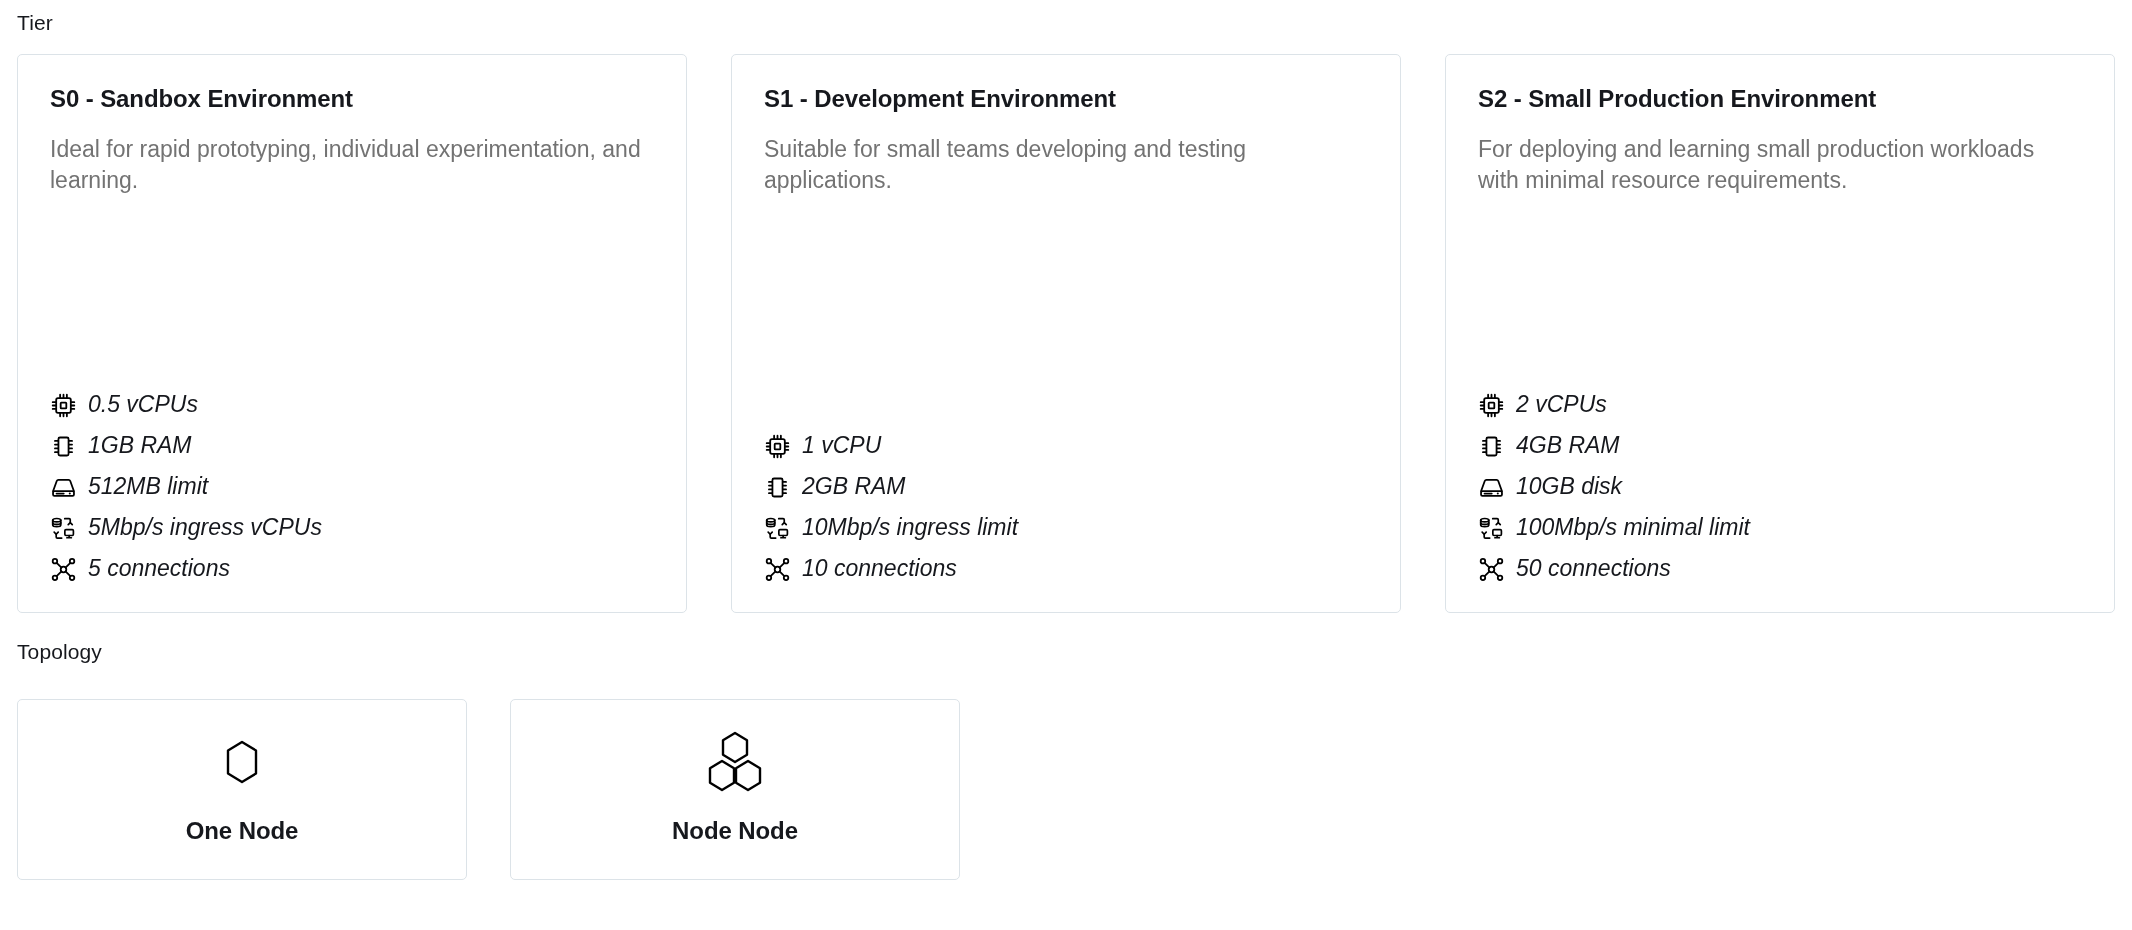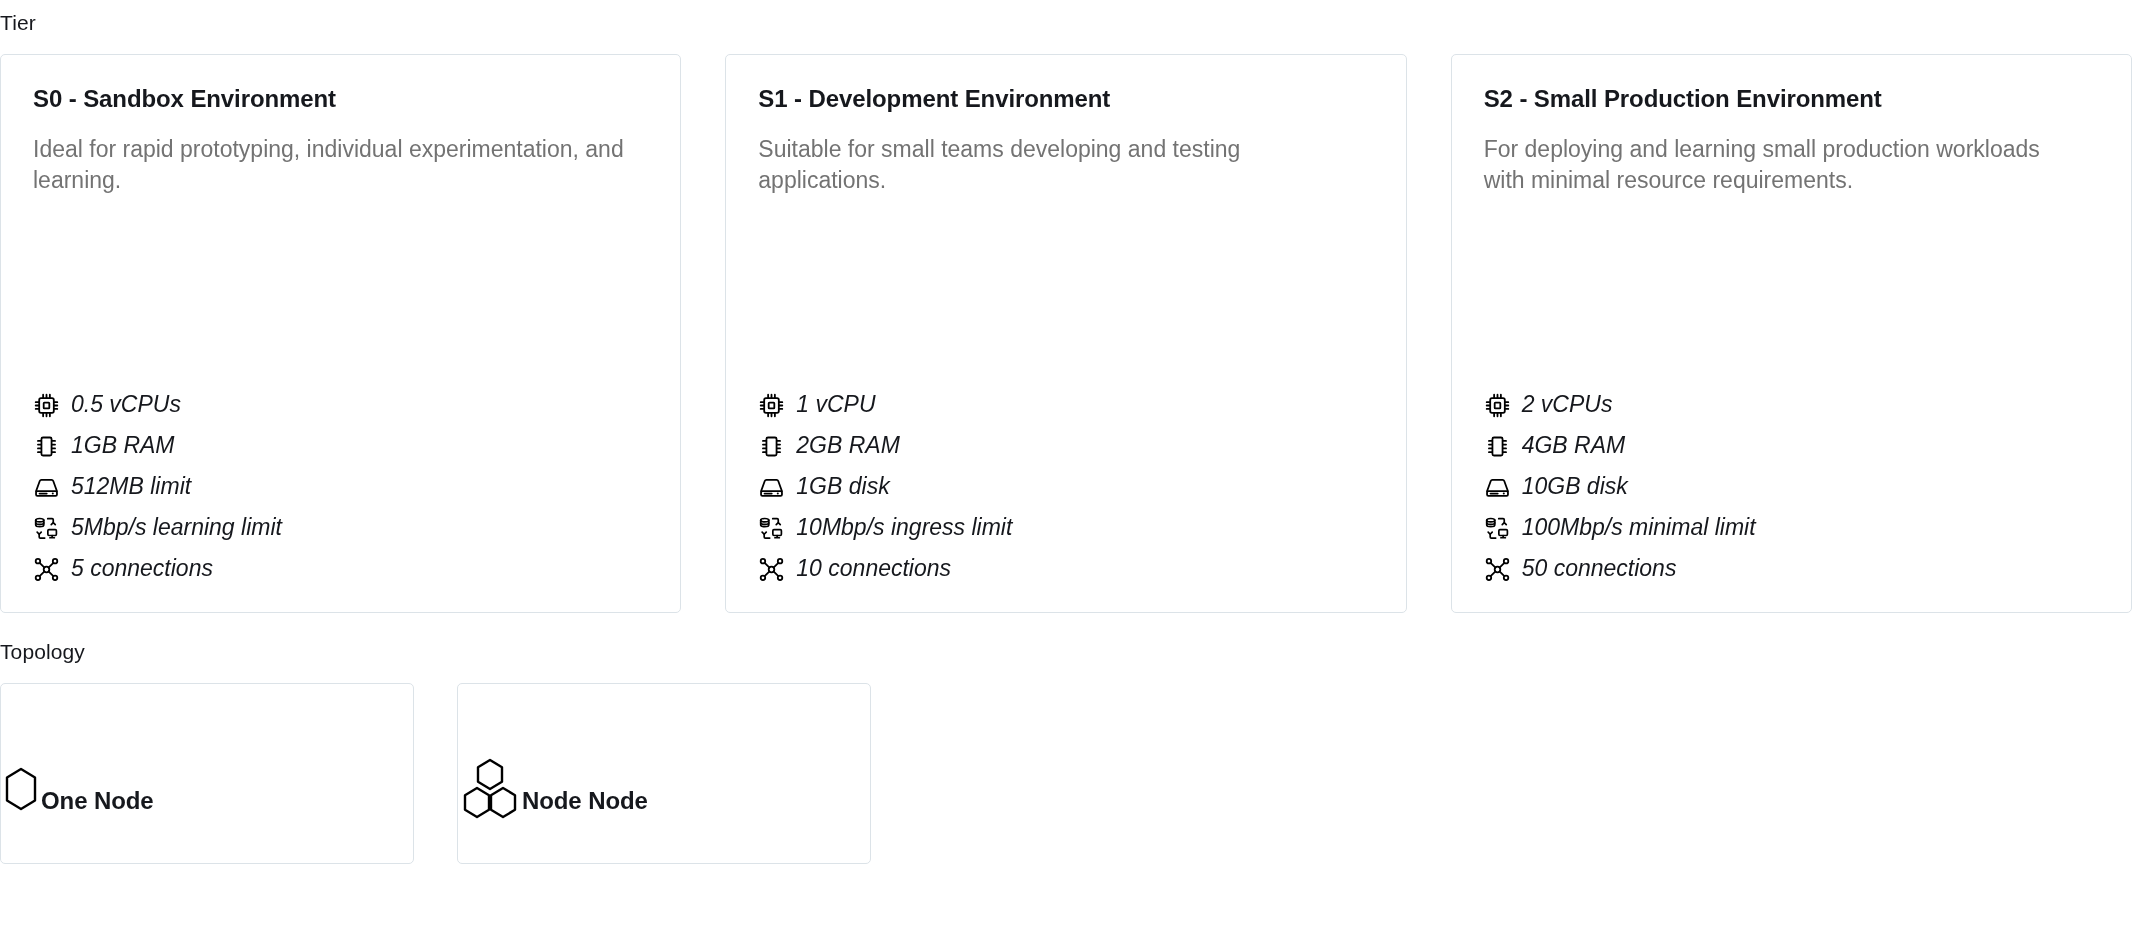--- a/index.html
+++ b/index.html
@@ -9,21 +9,21 @@
     height: 930px;
     background: #ffffff;
     font-family: "Liberation Sans", sans-serif;
     color: #16181d;
     overflow: hidden;
   }
 
   .page {
     width: 2132px;
     height: 930px;
-    padding: 0 0;
+    padding: 0 17px;
     position: relative;
   }
 
   
   .section-label {
     font-size: 21px;
     font-weight: 400;
     line-height: 1;
     color: #16181d;
     letter-spacing: 0.1px;
@@ -106,30 +106,32 @@
   
   #topology-label { margin-top: 28px; }
 
   .topology-grid {
     margin-top: 21px;
     display: flex;
     gap: 43px;
   }
 
   .topology-card {
-    width: 414px;
+    width: 450px;
     height: 181px;
     border: 1.5px solid #dce3e8;
     border-radius: 5px;
     background: #ffffff;
     display: flex;
+    flex-direction: column;
     align-items: center;
     justify-content: flex-start;
     padding-top: 31px;
     cursor: pointer;
+    margin-top: 16px;
   }
 
   .topology-icon {
     height: 62px;
     display: flex;
     align-items: center;
     justify-content: center;
     color: #000000;
   }
 
@@ -193,21 +195,21 @@
               <path d="M2.4 4.6v4.3c0 .83 1.61 1.5 3.6 1.5s3.6-.67 3.6-1.5V4.6"></path>
               <path d="M2.4 6.9c0 .83 1.61 1.5 3.6 1.5s3.6-.67 3.6-1.5"></path>
               <path d="M13.1 3.3h3.9a1 1 0 0 1 1 1v2.2"></path>
               <path d="M16.2 8.5 18 6.7l1.8 1.8"></path>
               <rect x="13.2" y="13" width="7.6" height="5.2" rx="1"></rect>
               <path d="M17 18.2v2M15 20.2h4"></path>
               <path d="M10.4 20.5H6.5a1 1 0 0 1-1-1v-2.3"></path>
               <path d="M7.3 15.3 5.5 17.1 3.7 15.3"></path>
             </svg>
           </span>
-          <span class="spec-text">5Mbp/s learning limit</span>
+          <span class="spec-text">5Mbp/s ingress vCPUs</span>
         </li>
         <li class="spec-row">
           <span class="spec-icon">
             <svg width="27" height="27" viewBox="0 0 24 24" fill="none" stroke="currentColor" stroke-width="1.6" stroke-linecap="round" stroke-linejoin="round">
               <circle cx="12" cy="12" r="2.5"></circle>
               <circle cx="4.4" cy="4.6" r="2"></circle>
               <circle cx="19.6" cy="4.6" r="2"></circle>
               <circle cx="4.4" cy="19.4" r="2"></circle>
               <circle cx="19.6" cy="19.4" r="2"></circle>
               <path d="M5.9 6.1 10.2 10.3M18.1 6.1 13.8 10.3M5.9 17.9 10.2 13.7M18.1 17.9 13.8 13.7"></path>
@@ -233,31 +235,20 @@
           <span class="spec-text">1 vCPU</span>
         </li>
         <li class="spec-row">
           <span class="spec-icon">
             <svg width="27" height="27" viewBox="0 0 24 24" fill="none" stroke="currentColor" stroke-width="1.6" stroke-linecap="round" stroke-linejoin="round">
               <rect x="7.5" y="4" width="9" height="16" rx="1.4"></rect>
               <path d="M4.4 7h2.6M4.4 10.3h2.6M4.4 13.7h2.6M4.4 17h2.6M17 7h2.6M17 10.3h2.6M17 13.7h2.6M17 17h2.6"></path>
             </svg>
           </span>
           <span class="spec-text">2GB RAM</span>
-        </li>
-        <li class="spec-row">
-          <span class="spec-icon">
-            <svg width="27" height="27" viewBox="0 0 24 24" fill="none" stroke="currentColor" stroke-width="1.6" stroke-linecap="round" stroke-linejoin="round">
-              <path d="M2.7 15.3 6 6.2a1.6 1.6 0 0 1 1.5-1h9a1.6 1.6 0 0 1 1.5 1l3.3 9.1"></path>
-              <rect x="2.7" y="15.3" width="18.6" height="4.1" rx="1.2"></rect>
-              <path d="M5.8 17.4h6.4"></path>
-              <circle cx="17.6" cy="17.4" r="0.9" fill="currentColor" stroke="none"></circle>
-            </svg>
-          </span>
-          <span class="spec-text">1GB disk</span>
         </li>
         <li class="spec-row">
           <span class="spec-icon">
             <svg width="27" height="27" viewBox="0 0 24 24" fill="none" stroke="currentColor" stroke-width="1.5" stroke-linecap="round" stroke-linejoin="round">
               <ellipse cx="6" cy="4.6" rx="3.6" ry="1.5"></ellipse>
               <path d="M2.4 4.6v4.3c0 .83 1.61 1.5 3.6 1.5s3.6-.67 3.6-1.5V4.6"></path>
               <path d="M2.4 6.9c0 .83 1.61 1.5 3.6 1.5s3.6-.67 3.6-1.5"></path>
               <path d="M13.1 3.3h3.9a1 1 0 0 1 1 1v2.2"></path>
               <path d="M16.2 8.5 18 6.7l1.8 1.8"></path>
               <rect x="13.2" y="13" width="7.6" height="5.2" rx="1"></rect>

